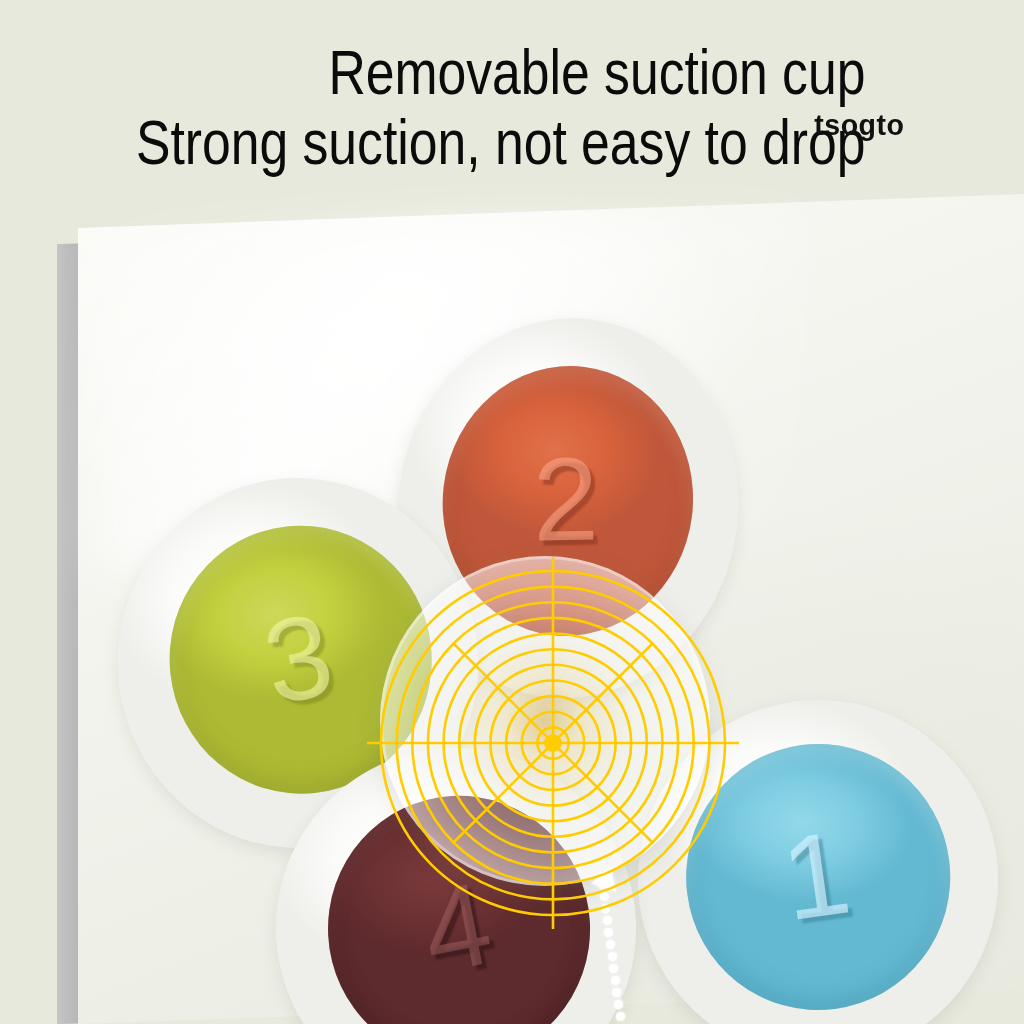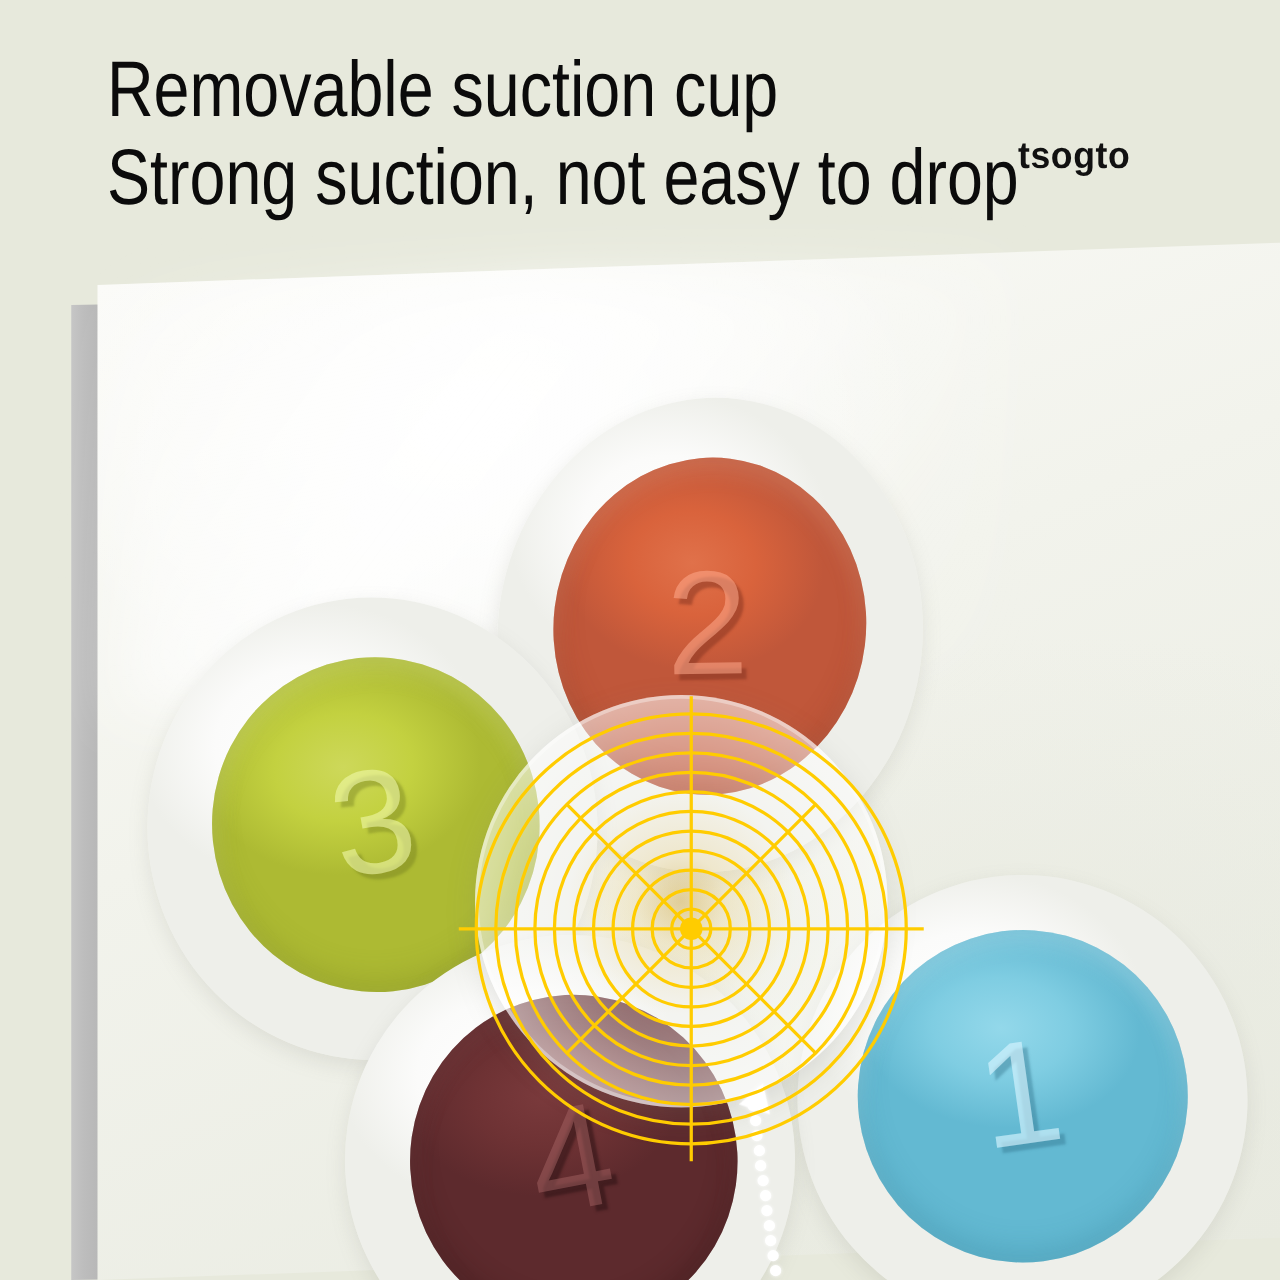--- a/index.html
+++ b/index.html
@@ -9,21 +9,21 @@
   }
   #stage{
     position:relative;width:1024px;height:1024px;
     background:#e7e9dc;
     overflow:hidden;
   }
 
   
   .caption{
     position:absolute;left:0;top:0;width:951px;
-    text-align:left;z-index:40;
+    text-align:right;z-index:40;
     pointer-events:none;
   }
   .cap-line{
     display:block;color:#0b0b0b;
     font-weight:400;
     line-height:1.02;
     white-space:nowrap;
     transform:scaleX(.82);
   }
   .cap-line-1{font-size:63px;margin-top:40px;}

